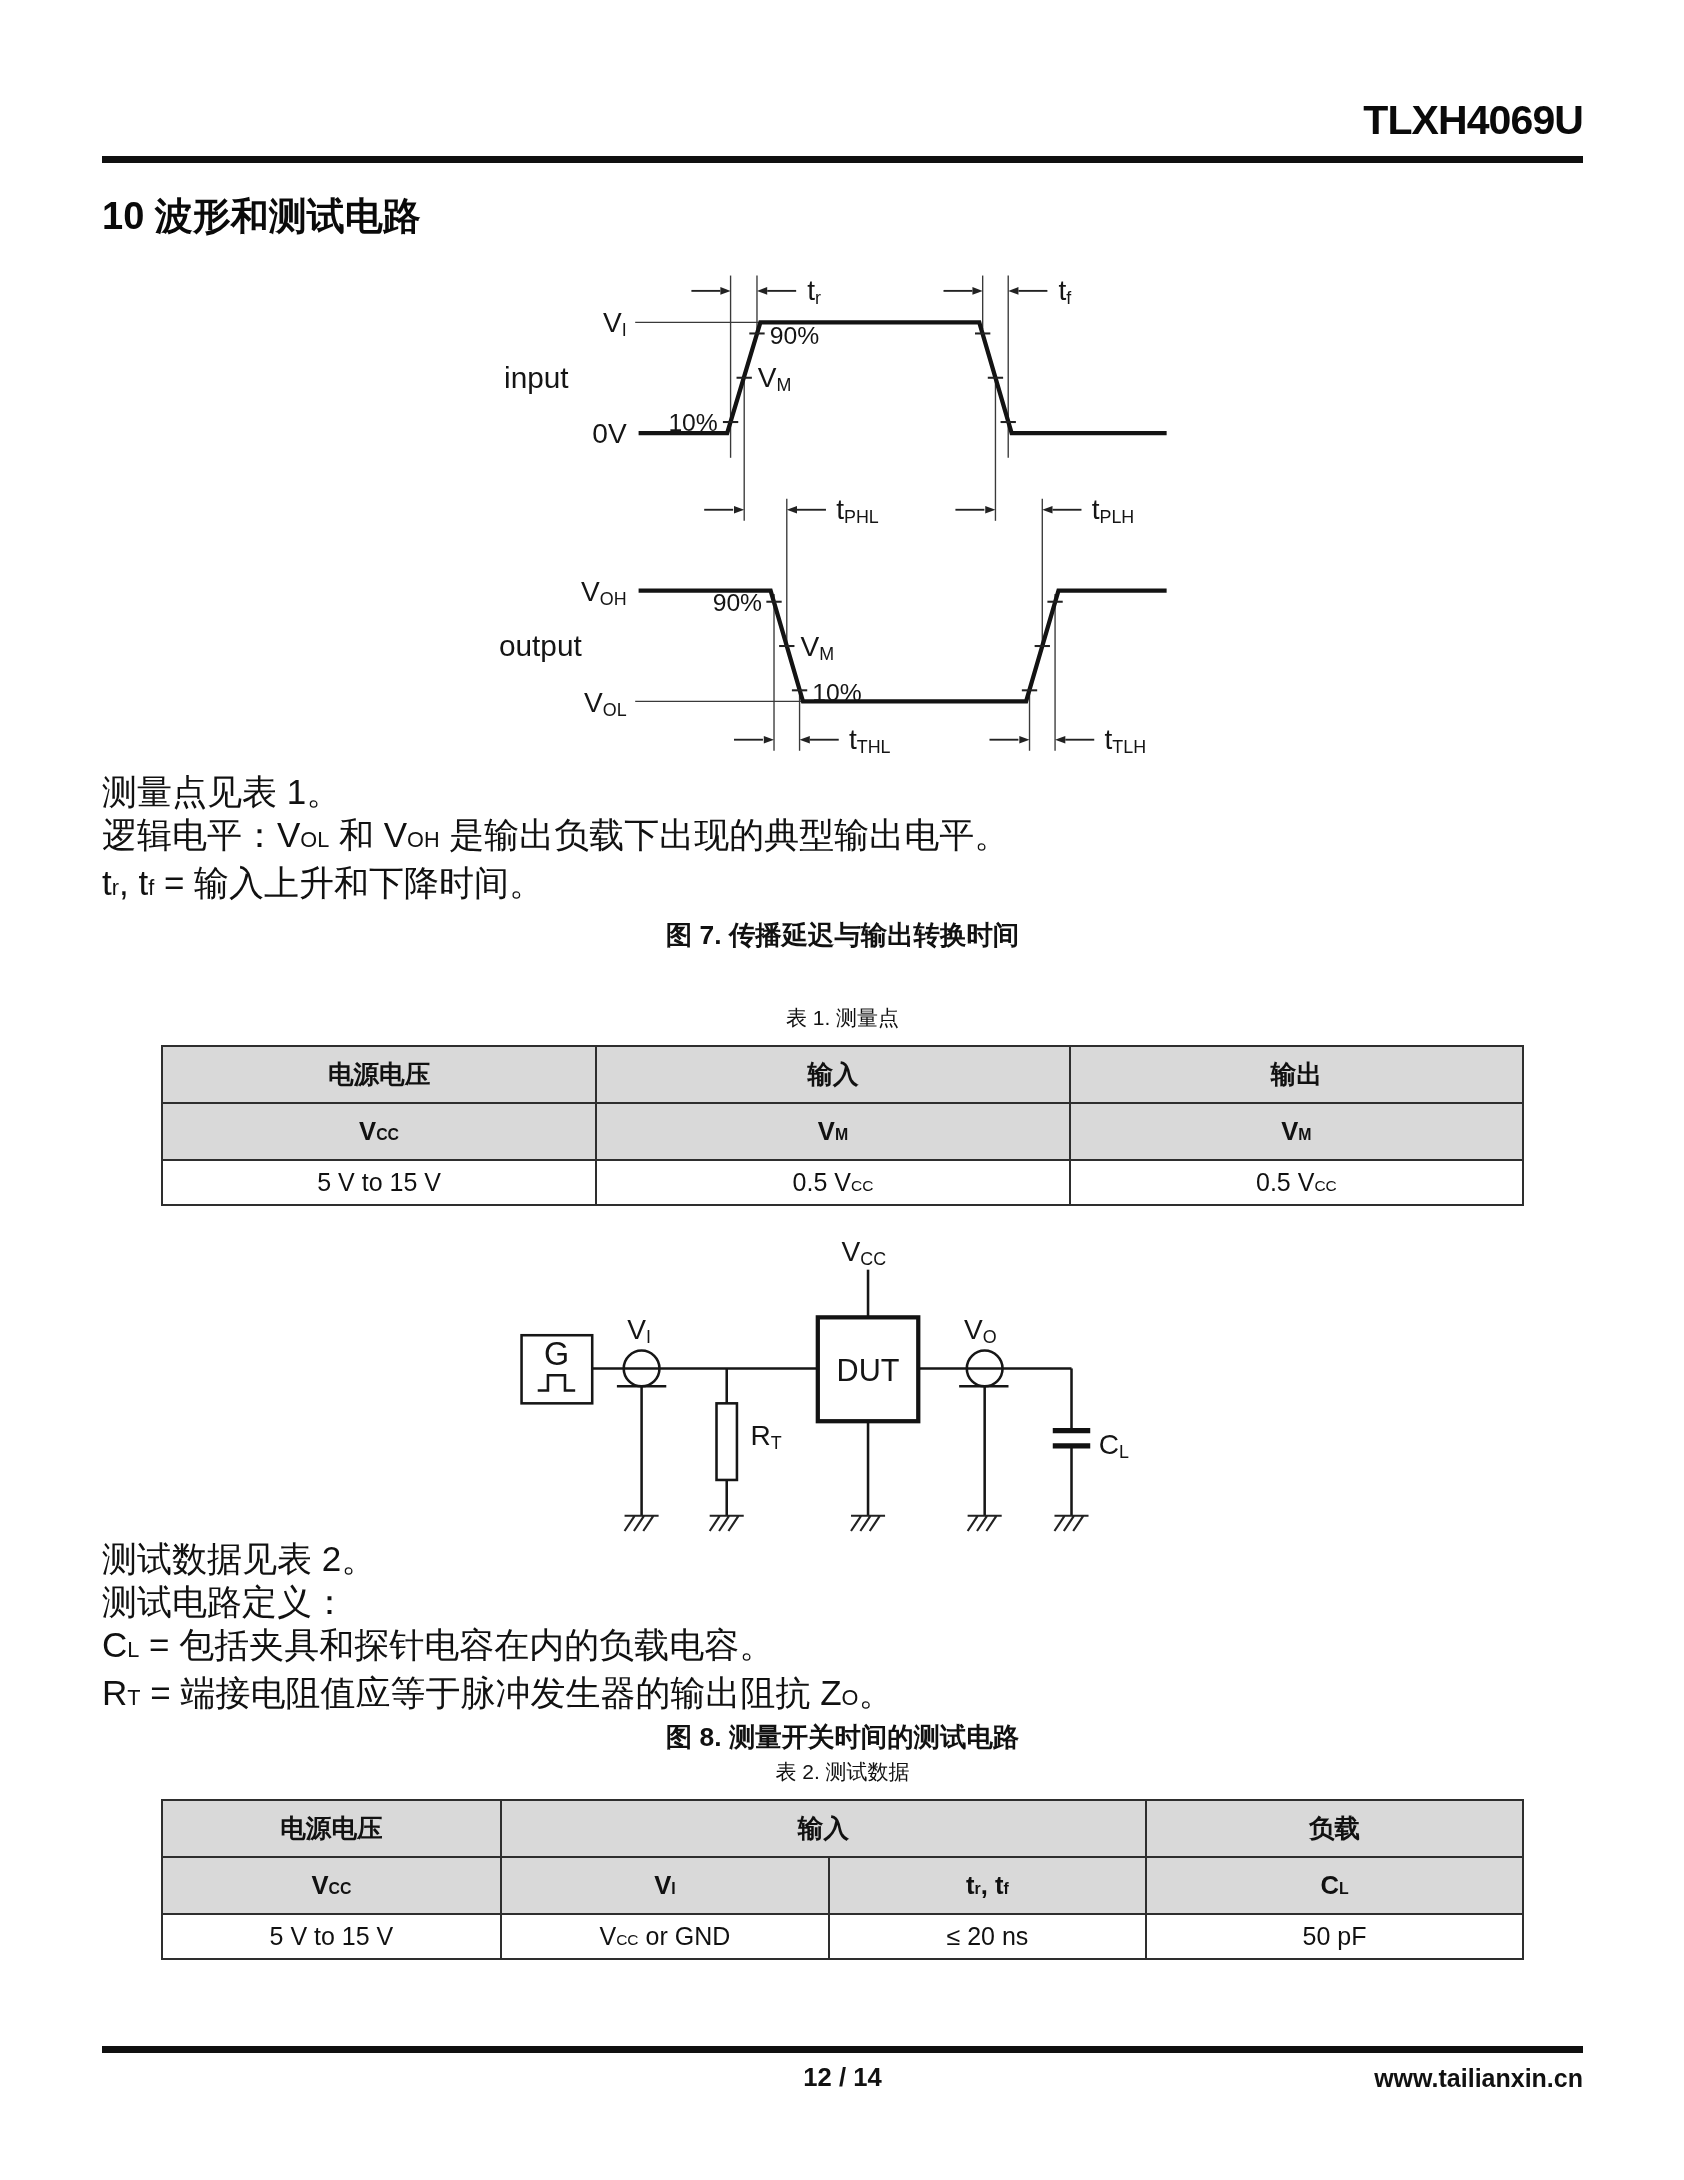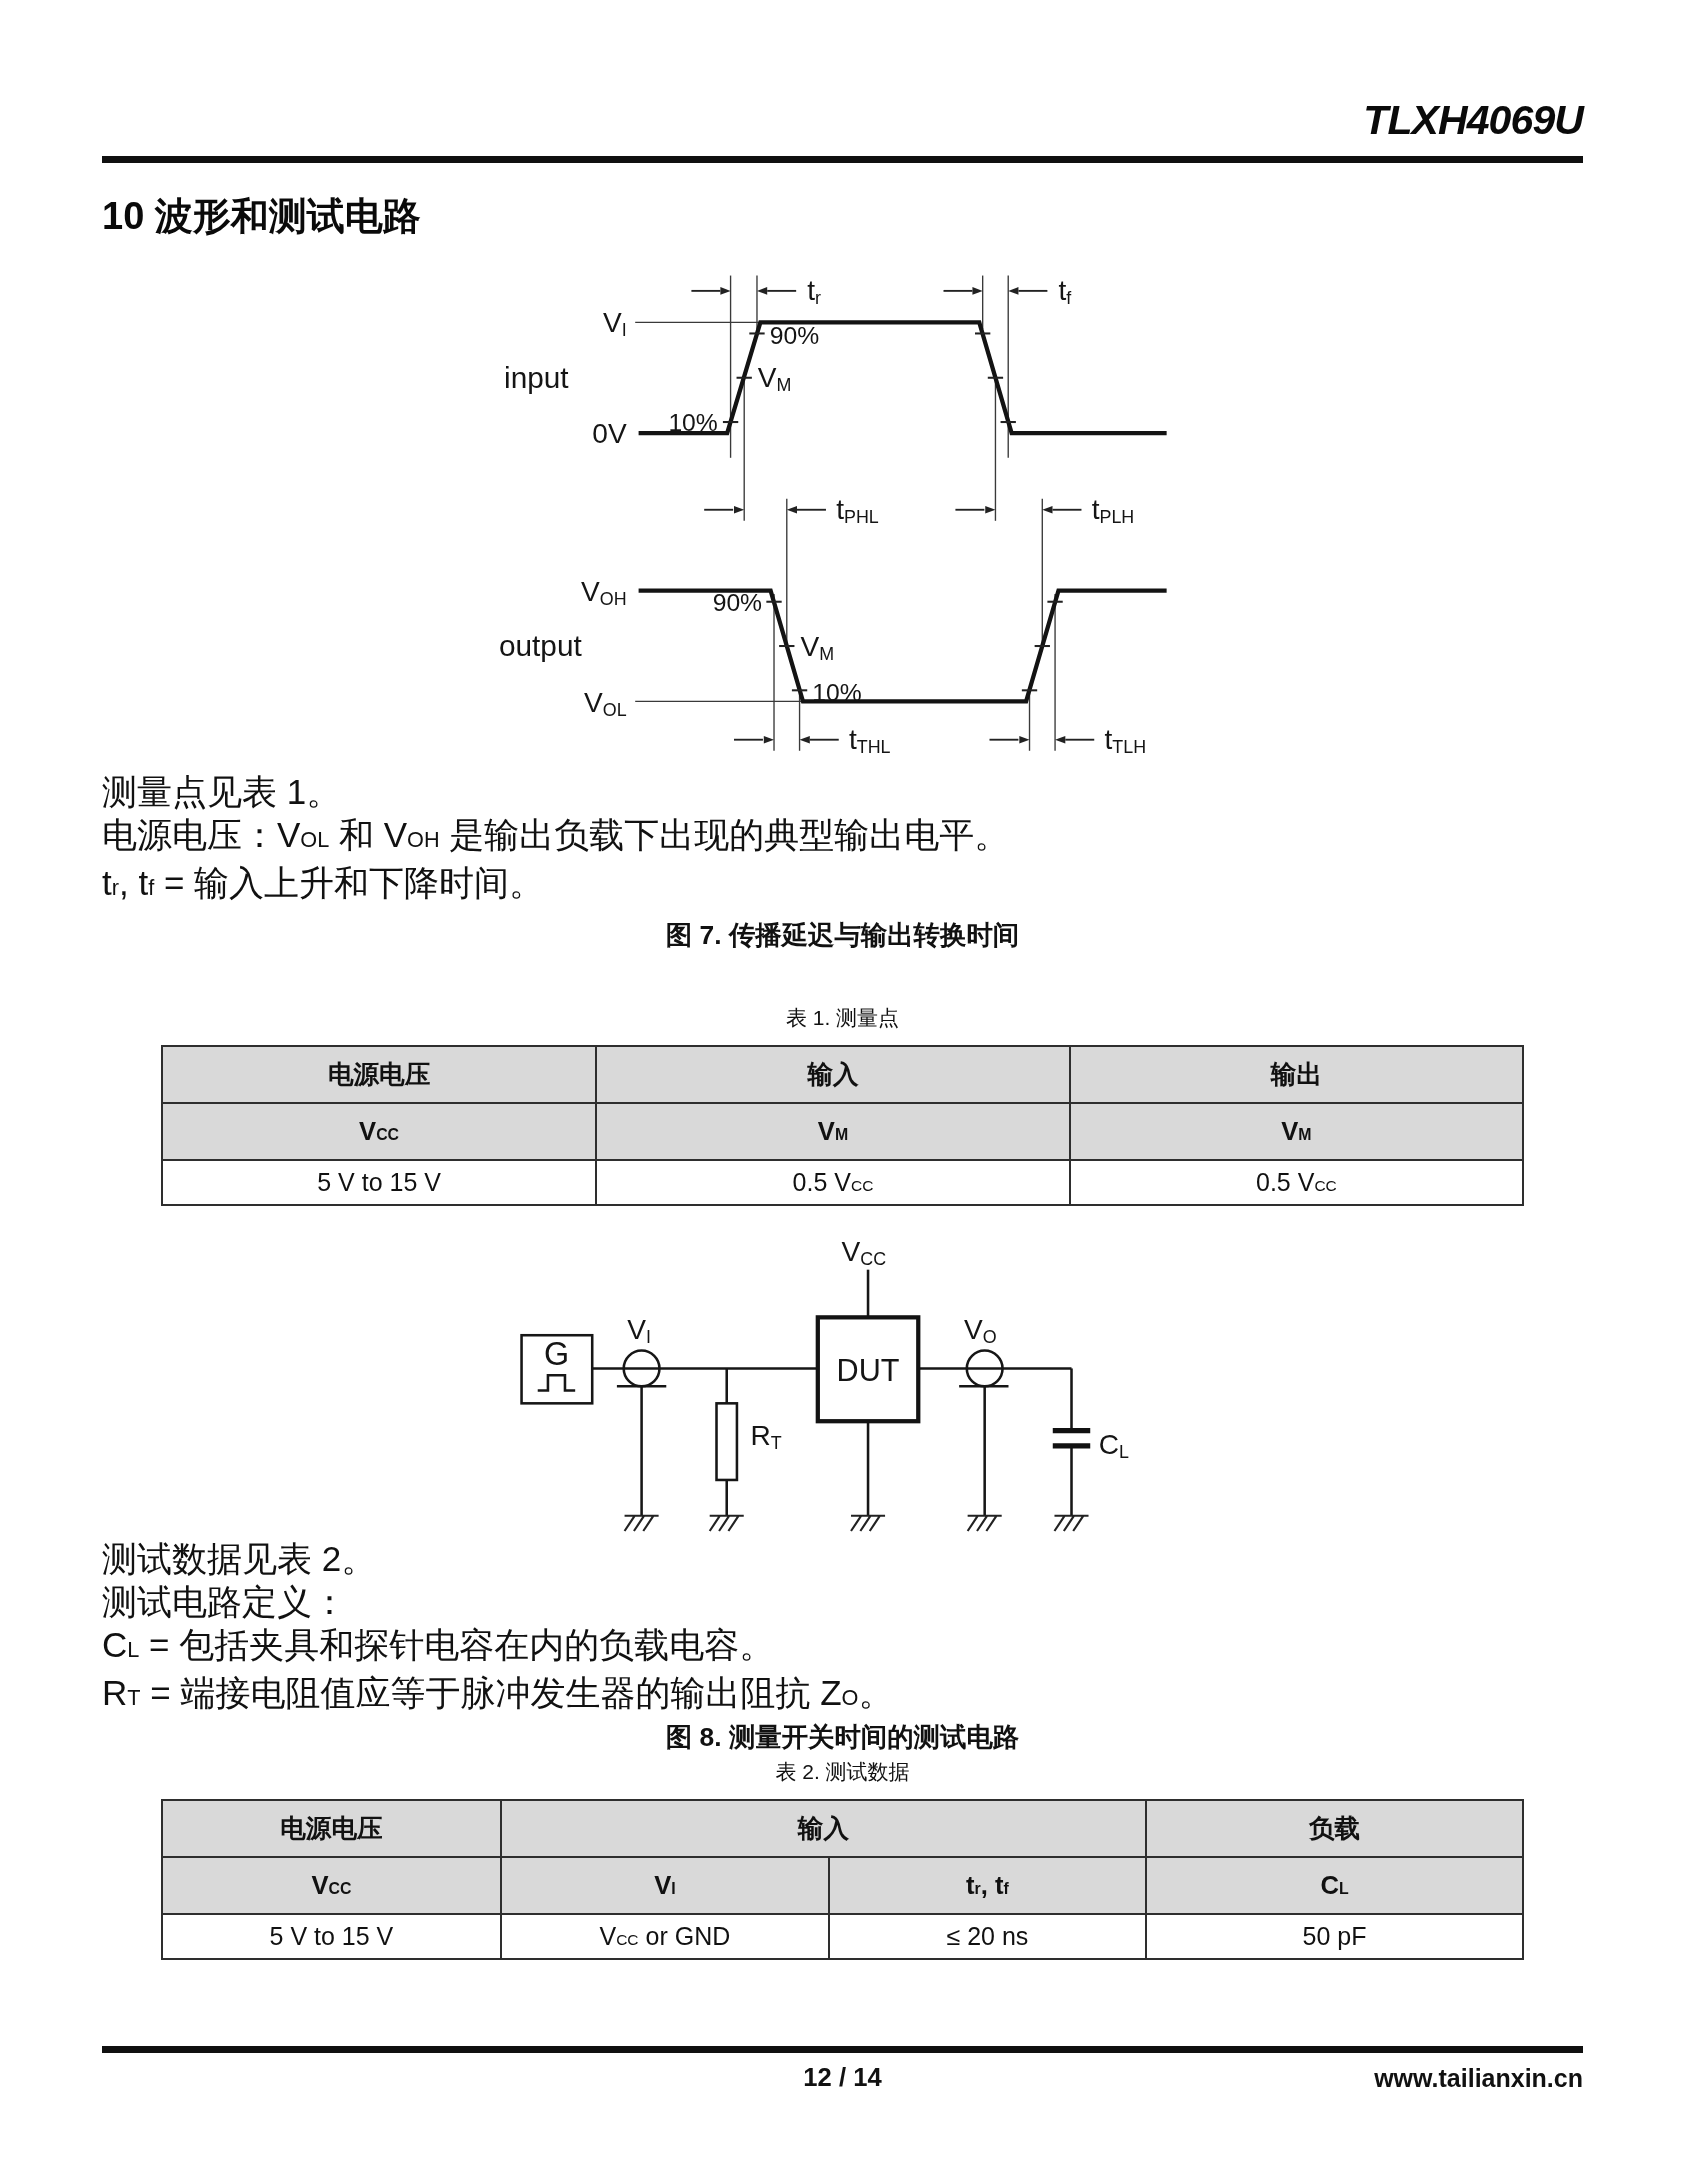--- a/index.html
+++ b/index.html
@@ -4,21 +4,21 @@
 <style>
   html,body { margin:0; padding:0; background:#fff; }
   .page {
     position:relative; width:1685px; height:2181px; background:#ffffff;
     font-family:"Liberation Sans","DejaVu Sans",sans-serif; color:#111;
     overflow:hidden; box-sizing:border-box;
   }
   .content { padding:0 102px; }
   
   .hdr { padding-top:99px; }
-  .htitle { text-align:right; font-size:41px; font-weight:700; letter-spacing:-0.9px; line-height:43px; color:#0a0a0a;font-style:italic; }
+  .htitle { text-align:right; font-size:41px; font-weight:700; letter-spacing:-0.9px; line-height:43px; color:#0a0a0a; }
   .hrule { margin-top:13.6px; height:7.7px; background:#101010; }
   
   .sect { margin:31px 0 0; font-size:38px; font-weight:700; line-height:44px; color:#0a0a0a; }
   
   svg.fig { display:block; margin:12px auto 0; }
   svg .wave { fill:none; stroke:#131313; stroke-width:5; stroke-linejoin:miter; }
   svg .thin { stroke:#3a3a3a; stroke-width:1.6; }
   svg .tick { stroke:#222; stroke-width:2.4; }
   svg .tail { stroke:#222; stroke-width:2.2; }
   svg .ah   { fill:#222; stroke:none; }
@@ -160,21 +160,21 @@
       <text class="lb" x="186" y="412" text-anchor="end"><tspan>V</tspan><tspan class="ss" dy="5">OH</tspan></text>
       <text class="io" x="36" y="477">output</text>
       <text class="lb" x="186" y="542" text-anchor="end"><tspan>V</tspan><tspan class="ss" dy="5">OL</tspan></text>
       <text class="pc" x="345" y="424" text-anchor="end">90%</text>
       <text class="lb" x="390" y="477"><tspan>V</tspan><tspan class="ss" dy="5">M</tspan></text>
       <text class="pc" x="404" y="529">10%</text>
     </svg>
 
     <div class="notes">
       <p><span>测量点见表 1。</span></p>
-      <p><span>电源电压：V</span><span class="sub">OL</span><span> 和 V</span><span class="sub">OH</span><span> 是输出负载下出现的典型输出电平。</span></p>
+      <p><span>逻辑电平：V</span><span class="sub">OL</span><span> 和 V</span><span class="sub">OH</span><span> 是输出负载下出现的典型输出电平。</span></p>
       <p><span>t</span><span class="sub">r</span><span>, t</span><span class="sub">f</span><span> = 输入上升和下降时间。</span></p>
     </div>
 
     <div class="figcap">图 7. 传播延迟与输出转换时间</div>
 
     <div class="tabcap cap1">表 1. 测量点</div>
     <table class="dtable">
       <colgroup>
           <col style="width:31.9%">
           <col style="width:34.8%">

